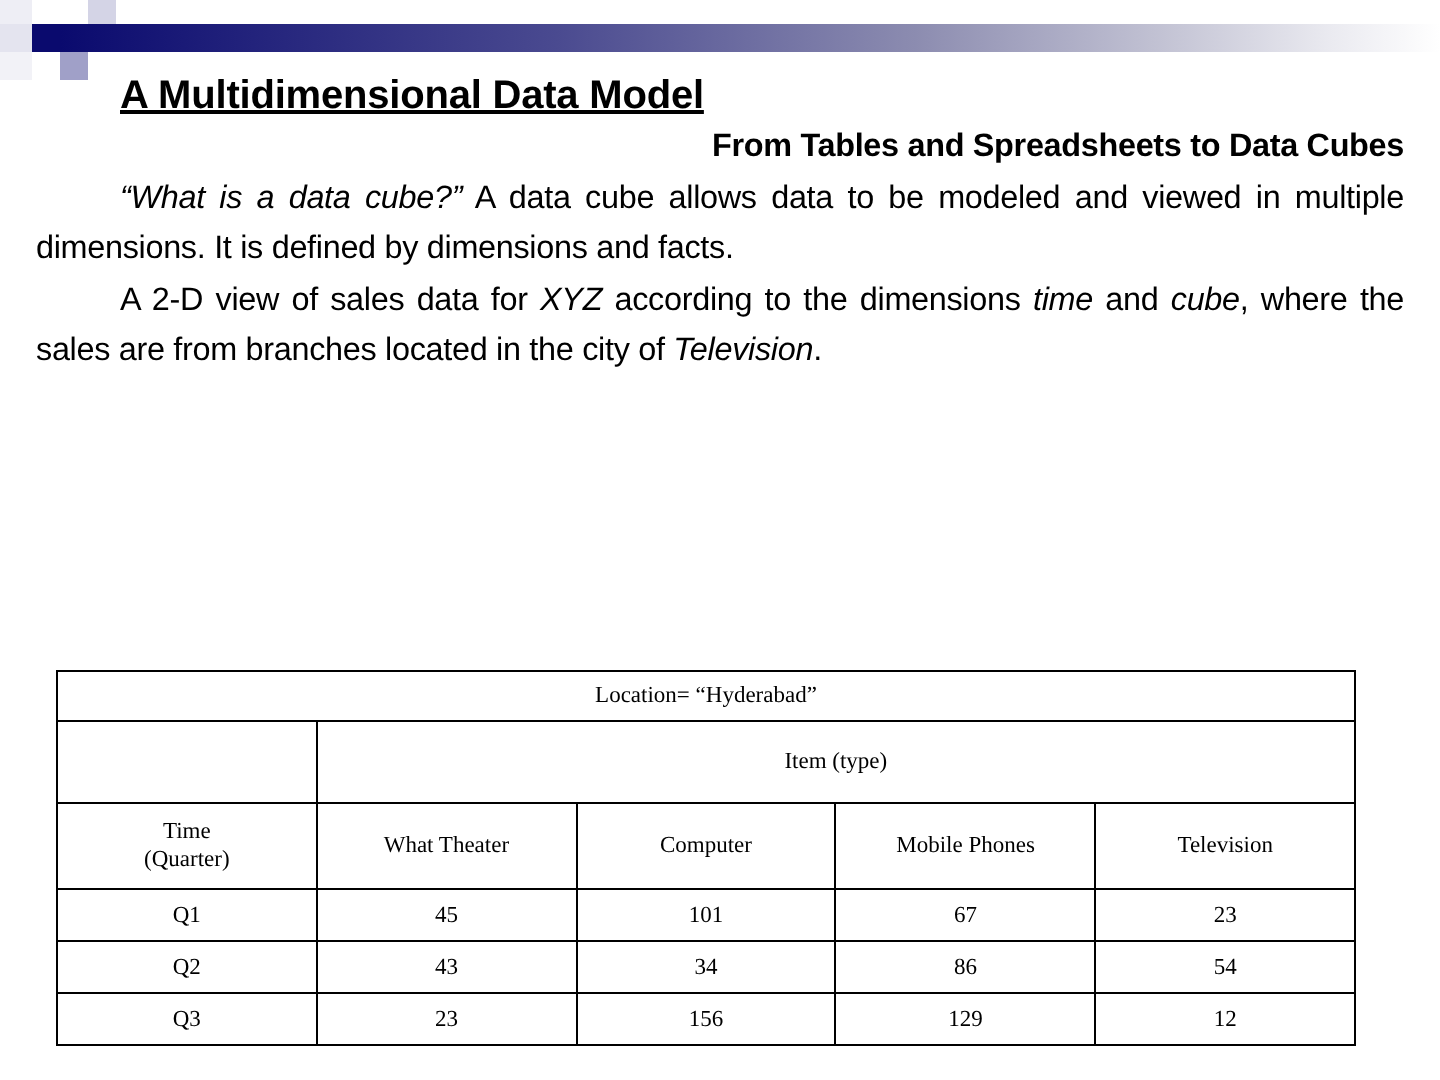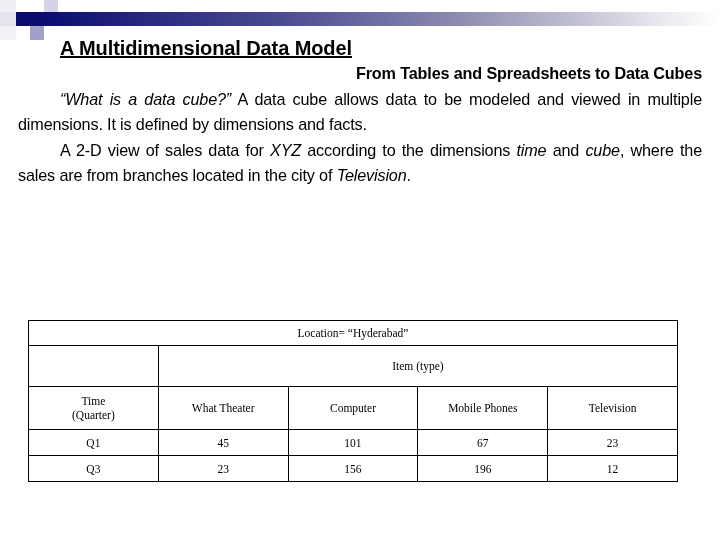--- a/index.html
+++ b/index.html
@@ -74,21 +74,21 @@
     line-height: 25.5px;
     padding-left: 42px;
     letter-spacing: -0.15px;
     text-align: right;
   }
 
   
   .cube-table {
     position: absolute;
     left: 28px;
-    top: 320px;
+    top: 335px;
     width: 650px;
     border-collapse: collapse;
     table-layout: fixed;
     font-family: "Liberation Serif", serif;
     background: #ffffff;
   }
   .cube-table td {
     border: 1.6px solid #000000;
     text-align: center;
     vertical-align: middle;
@@ -157,20 +157,27 @@
     </tr>
 
     <tr class="data-row">
       <td class="col-time">Q1</td>
       <td class="col-data">45</td>
       <td class="col-data">101</td>
       <td class="col-data">67</td>
       <td class="col-data">23</td>
     </tr>
     <tr class="data-row">
+      <td class="col-time">Q2</td>
+      <td class="col-data">43</td>
+      <td class="col-data">34</td>
+      <td class="col-data">86</td>
+      <td class="col-data">54</td>
+    </tr>
+    <tr class="data-row">
       <td class="col-time">Q3</td>
       <td class="col-data">23</td>
       <td class="col-data">156</td>
-      <td class="col-data">196</td>
+      <td class="col-data">129</td>
       <td class="col-data">12</td>
     </tr>
   </tbody>
 </table>
 
 </body></html>

